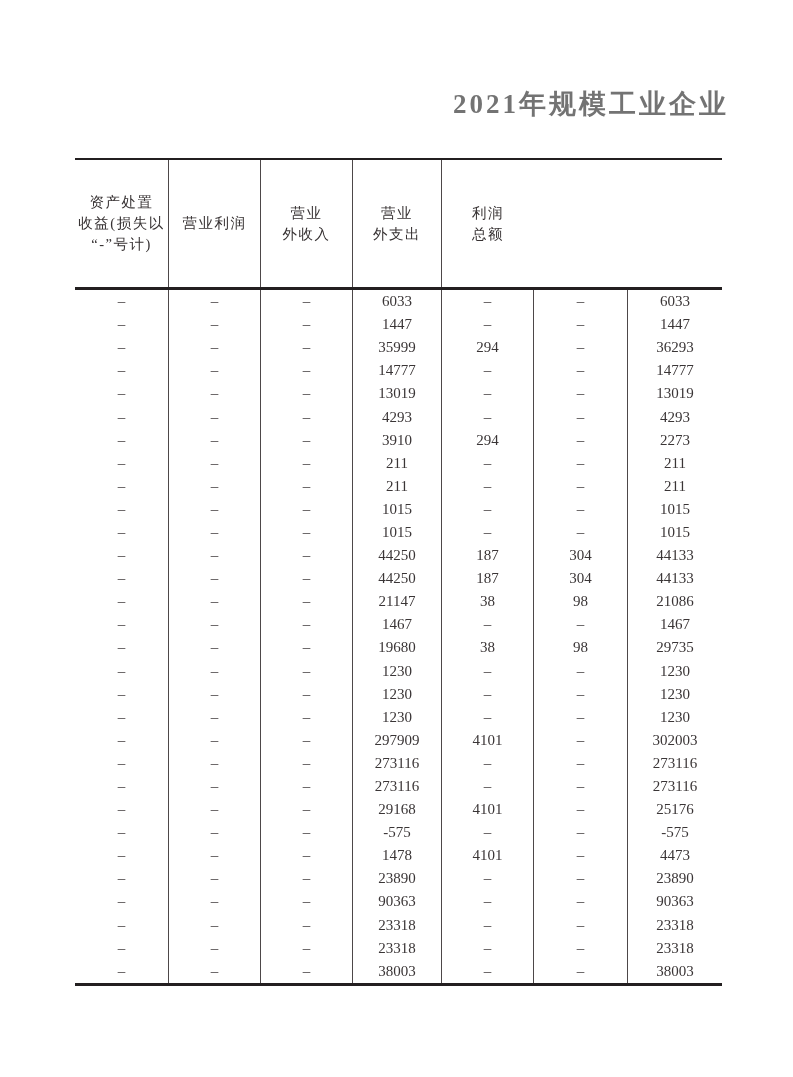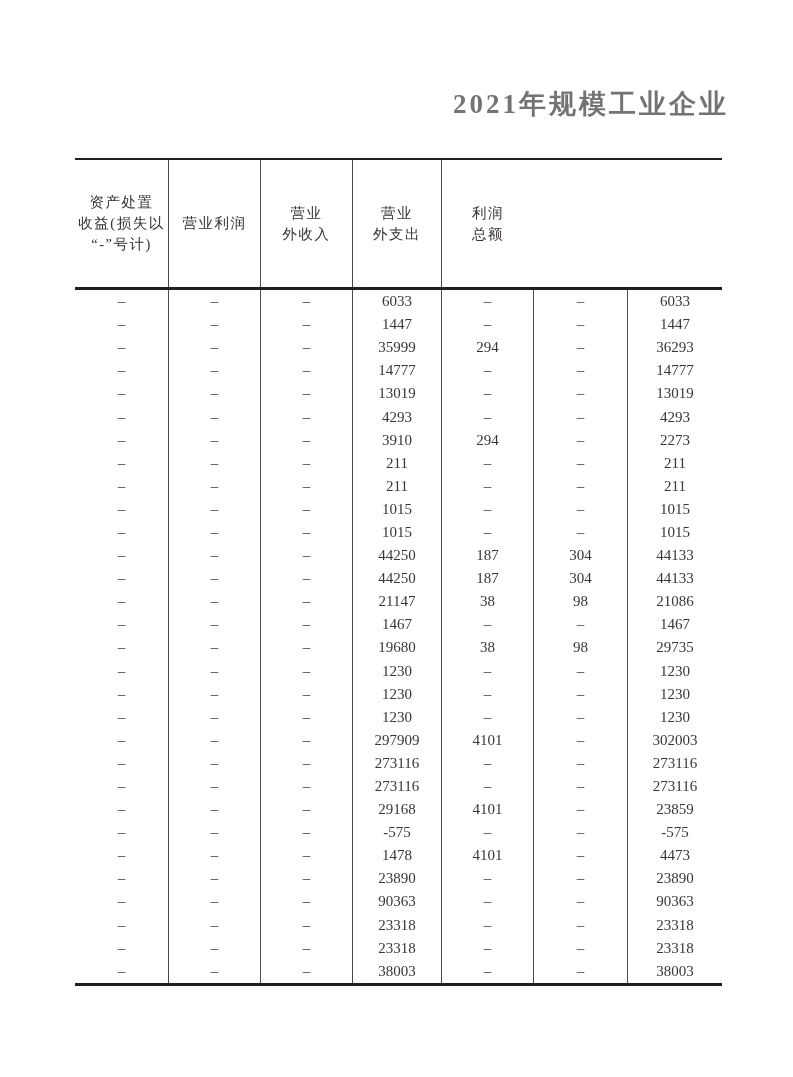--- a/index.html
+++ b/index.html
@@ -115,21 +115,21 @@
       <div class="trow"><div class="cell">–</div><div class="cell">–</div><div class="cell">–</div><div class="cell">44250</div><div class="cell">187</div><div class="cell">304</div><div class="cell last">44133</div></div>
       <div class="trow"><div class="cell">–</div><div class="cell">–</div><div class="cell">–</div><div class="cell">21147</div><div class="cell">38</div><div class="cell">98</div><div class="cell last">21086</div></div>
       <div class="trow"><div class="cell">–</div><div class="cell">–</div><div class="cell">–</div><div class="cell">1467</div><div class="cell">–</div><div class="cell">–</div><div class="cell last">1467</div></div>
       <div class="trow"><div class="cell">–</div><div class="cell">–</div><div class="cell">–</div><div class="cell">19680</div><div class="cell">38</div><div class="cell">98</div><div class="cell last">29735</div></div>
       <div class="trow"><div class="cell">–</div><div class="cell">–</div><div class="cell">–</div><div class="cell">1230</div><div class="cell">–</div><div class="cell">–</div><div class="cell last">1230</div></div>
       <div class="trow"><div class="cell">–</div><div class="cell">–</div><div class="cell">–</div><div class="cell">1230</div><div class="cell">–</div><div class="cell">–</div><div class="cell last">1230</div></div>
       <div class="trow"><div class="cell">–</div><div class="cell">–</div><div class="cell">–</div><div class="cell">1230</div><div class="cell">–</div><div class="cell">–</div><div class="cell last">1230</div></div>
       <div class="trow"><div class="cell">–</div><div class="cell">–</div><div class="cell">–</div><div class="cell">297909</div><div class="cell">4101</div><div class="cell">–</div><div class="cell last">302003</div></div>
       <div class="trow"><div class="cell">–</div><div class="cell">–</div><div class="cell">–</div><div class="cell">273116</div><div class="cell">–</div><div class="cell">–</div><div class="cell last">273116</div></div>
       <div class="trow"><div class="cell">–</div><div class="cell">–</div><div class="cell">–</div><div class="cell">273116</div><div class="cell">–</div><div class="cell">–</div><div class="cell last">273116</div></div>
-      <div class="trow"><div class="cell">–</div><div class="cell">–</div><div class="cell">–</div><div class="cell">29168</div><div class="cell">4101</div><div class="cell">–</div><div class="cell last">23859</div></div>
+      <div class="trow"><div class="cell">–</div><div class="cell">–</div><div class="cell">–</div><div class="cell">29168</div><div class="cell">4101</div><div class="cell">–</div><div class="cell last">25176</div></div>
       <div class="trow"><div class="cell">–</div><div class="cell">–</div><div class="cell">–</div><div class="cell">-575</div><div class="cell">–</div><div class="cell">–</div><div class="cell last">-575</div></div>
       <div class="trow"><div class="cell">–</div><div class="cell">–</div><div class="cell">–</div><div class="cell">1478</div><div class="cell">4101</div><div class="cell">–</div><div class="cell last">4473</div></div>
       <div class="trow"><div class="cell">–</div><div class="cell">–</div><div class="cell">–</div><div class="cell">23890</div><div class="cell">–</div><div class="cell">–</div><div class="cell last">23890</div></div>
       <div class="trow"><div class="cell">–</div><div class="cell">–</div><div class="cell">–</div><div class="cell">90363</div><div class="cell">–</div><div class="cell">–</div><div class="cell last">90363</div></div>
       <div class="trow"><div class="cell">–</div><div class="cell">–</div><div class="cell">–</div><div class="cell">23318</div><div class="cell">–</div><div class="cell">–</div><div class="cell last">23318</div></div>
       <div class="trow"><div class="cell">–</div><div class="cell">–</div><div class="cell">–</div><div class="cell">23318</div><div class="cell">–</div><div class="cell">–</div><div class="cell last">23318</div></div>
       <div class="trow"><div class="cell">–</div><div class="cell">–</div><div class="cell">–</div><div class="cell">38003</div><div class="cell">–</div><div class="cell">–</div><div class="cell last">38003</div></div>
     </div>
 </div>
 

